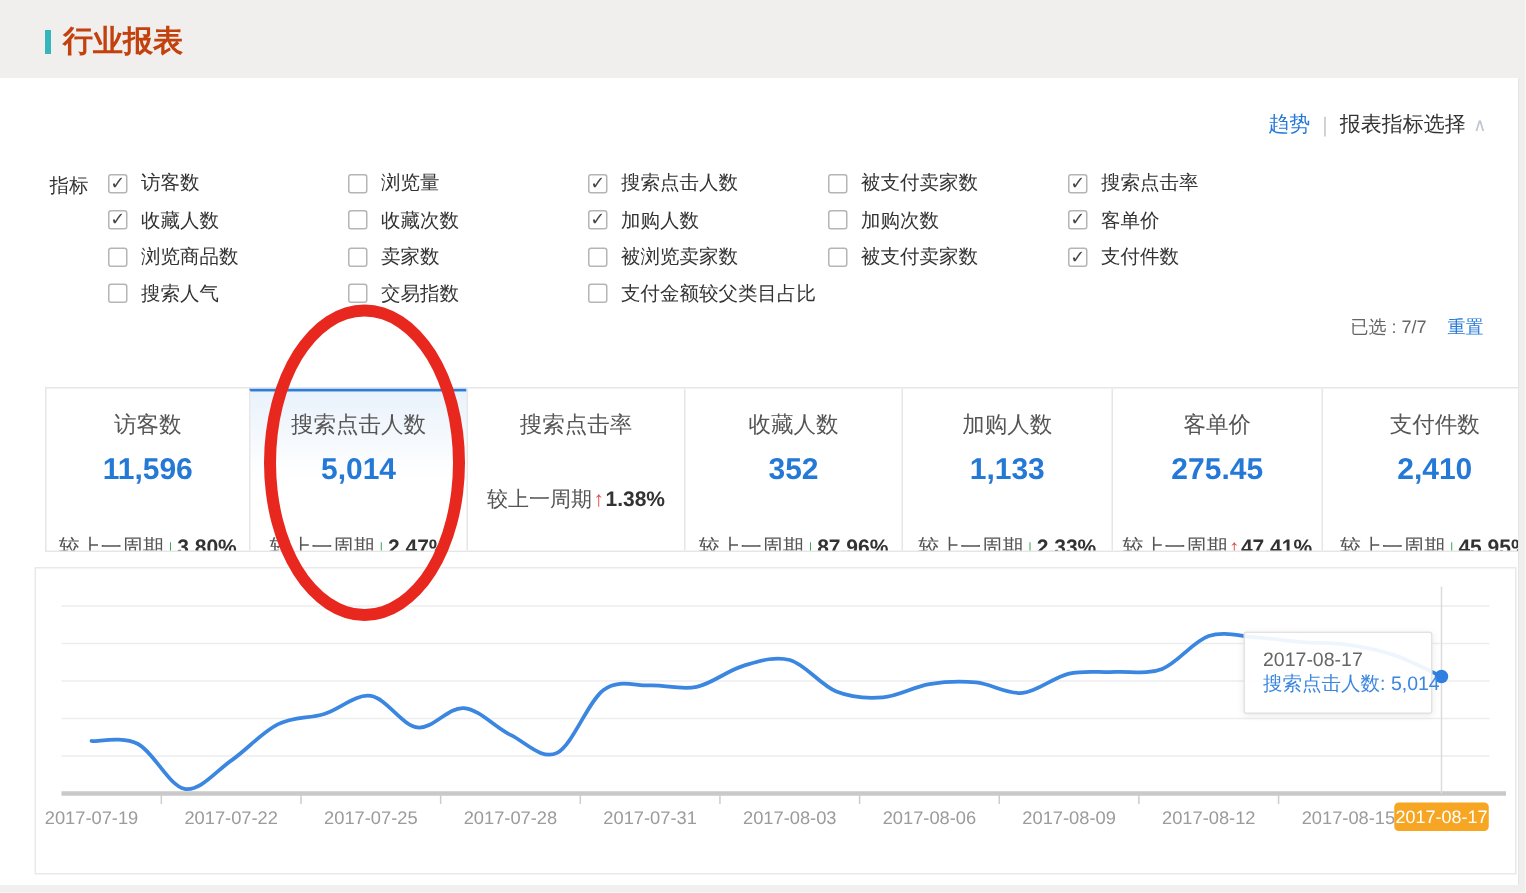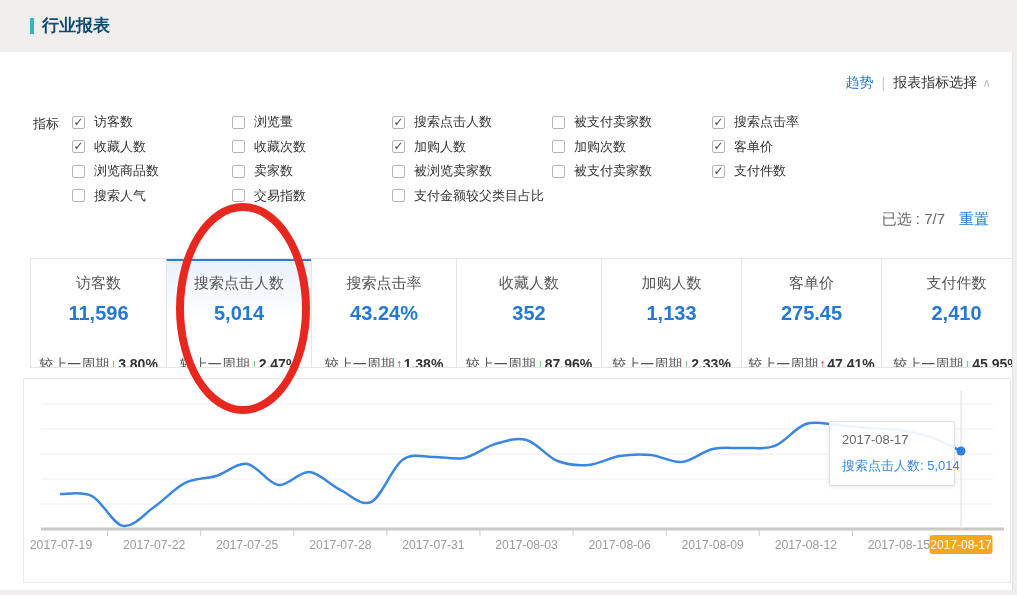--- a/index.html
+++ b/index.html
@@ -4,21 +4,21 @@
 <style>
   * { margin:0; padding:0; box-sizing:border-box; }
   html,body { width:1017px; height:595px; overflow:hidden; }
   body {
     font-family:"Liberation Sans","DejaVu Sans",sans-serif;
     background:#f0efee; color:#333; position:relative;
   }
   
   .header { position:absolute; left:30px; top:14px; display:flex; align-items:center; }
   .tbar { width:4px; height:16px; background:#35b5bd; margin-right:8px; display:inline-block; }
-  .header h1 { font-size:17px; font-weight:bold; color:#0c4a6e; }
+  .header h1 { font-size:20px; font-weight:bold; color:#c2410c; }
 
   
   .panel { position:absolute; left:0; top:52px; width:1013px; height:538px; background:#fff; border-right:1px solid #e6e6e6; }
 
   
   .toolbar { position:absolute; top:22px; right:21px; font-size:14px; display:flex; align-items:center; }
   .toolbar .link { color:#2478d6; cursor:pointer; text-decoration:none; }
   .toolbar .sep { color:#ccc; margin:0 8px; }
   .toolbar .plain { color:#333; cursor:pointer; text-decoration:none; }
   .toolbar .metric-select { }
@@ -27,21 +27,21 @@
   
   .filters { position:absolute; left:0; top:58px; width:100%; height:150px; }
   .filters-label { position:absolute; left:33px; top:5px; font-size:13px; color:#333; }
   .cb-col { position:absolute; top:0; }
   .cb-row { display:flex; align-items:center; height:24.5px; cursor:default; }
   .cb { width:13px; height:13px; border:1px solid #b5b5b5; border-radius:2px; background:#fff;
         margin-right:9px; font-size:12px; line-height:11px; text-align:center; color:#444; font-weight:bold; flex:none; }
   .cb-label { font-size:13px; color:#333; white-space:nowrap; }
 
   
-  .summary { position:absolute; top:158px; right:23px; font-size:15px; color:#666; }
+  .summary { position:absolute; top:158px; right:23px; font-size:12px; color:#666; }
   .summary .reset { color:#2478d6; margin-left:14px; cursor:pointer; text-decoration:none; }
 
   
   .cards { position:absolute; left:30px; top:206px; width:983px; height:110px;
            border:1px solid #e6e6e6; display:flex; overflow:hidden; background:#fff; }
   .card { flex:none; text-align:center; padding-top:15px; border-left:1px solid #e6e6e6; position:relative; cursor:pointer; }
   .card:first-child { border-left:none; }
   .card.selected { border-top:2px solid #2e7ed8; padding-top:13px;
                    background:linear-gradient(to bottom,#e9f2fb 0%,#ffffff 55%); }
   .card-label { font-size:15px; color:#555; }
@@ -52,21 +52,21 @@
   .arrow.down { color:#23a33c; }
   .arrow.up { color:#e34545; }
 
   
   .chartbox { position:absolute; left:23px; top:326px; width:988px; height:205px;
               border:1px solid #e9e9e9; background:#fff; }
   .tooltip { position:absolute; left:805px; top:42px; width:126px; padding:10px 12px;
              background:rgba(255,255,255,0.92); border:1px solid #e2e2e2; border-radius:2px;
              box-shadow:0 1px 5px rgba(0,0,0,0.08); font-size:13px; }
   .tt-date { color:#666; }
-  .tt-val { color:#3a86e0; margin-top:10px; white-space:nowrap; }
+  .tt-val { color:#3a86e0; white-space:nowrap; }
 
   
   .red-ellipse { position:absolute; left:176px; top:203px; width:134px; height:211px;
                  border:8px solid #e8271f; border-radius:50%; pointer-events:none; z-index:50; }
 </style>
 </head>
 <body>
 
 <div class="header">
   <span class="tbar"></span>
@@ -180,21 +180,20 @@
         <div class="card-value">11,596</div>
         <div class="card-sub"><span>较上一周期</span><span class="arrow down">↓</span><span class="pct">3.80%</span></div>
       </div>
       <div class="card selected" style="width: 145px;">
         <div class="card-label">搜索点击人数</div>
         <div class="card-value">5,014</div>
         <div class="card-sub"><span>较上一周期</span><span class="arrow down">↓</span><span class="pct">2.47%</span></div>
       </div>
       <div class="card" style="width: 145px;">
         <div class="card-label">搜索点击率</div>
-        <div class="card-value">43.24%</div>
         <div class="card-sub"><span>较上一周期</span><span class="arrow up">↑</span><span class="pct">1.38%</span></div>
       </div>
       <div class="card" style="width: 145px;">
         <div class="card-label">收藏人数</div>
         <div class="card-value">352</div>
         <div class="card-sub"><span>较上一周期</span><span class="arrow down">↓</span><span class="pct">87.96%</span></div>
       </div>
       <div class="card" style="width: 140px;">
         <div class="card-label">加购人数</div>
         <div class="card-value">1,133</div>

